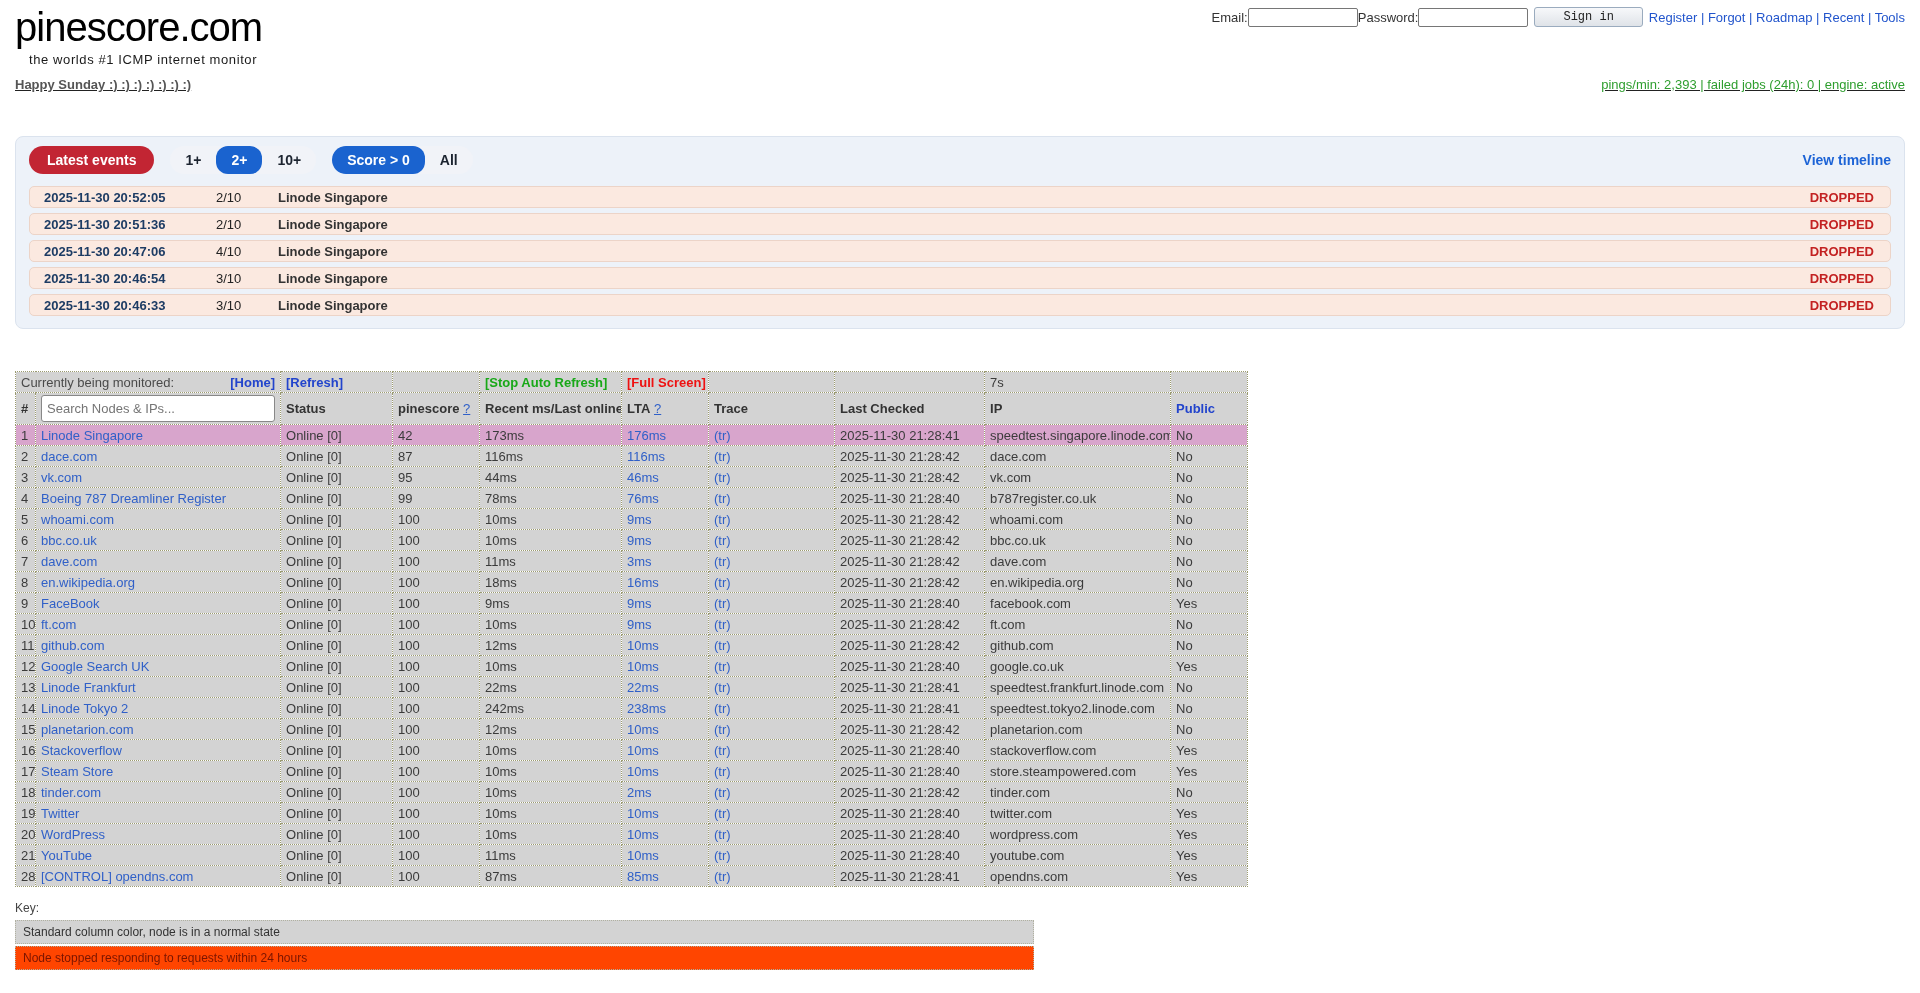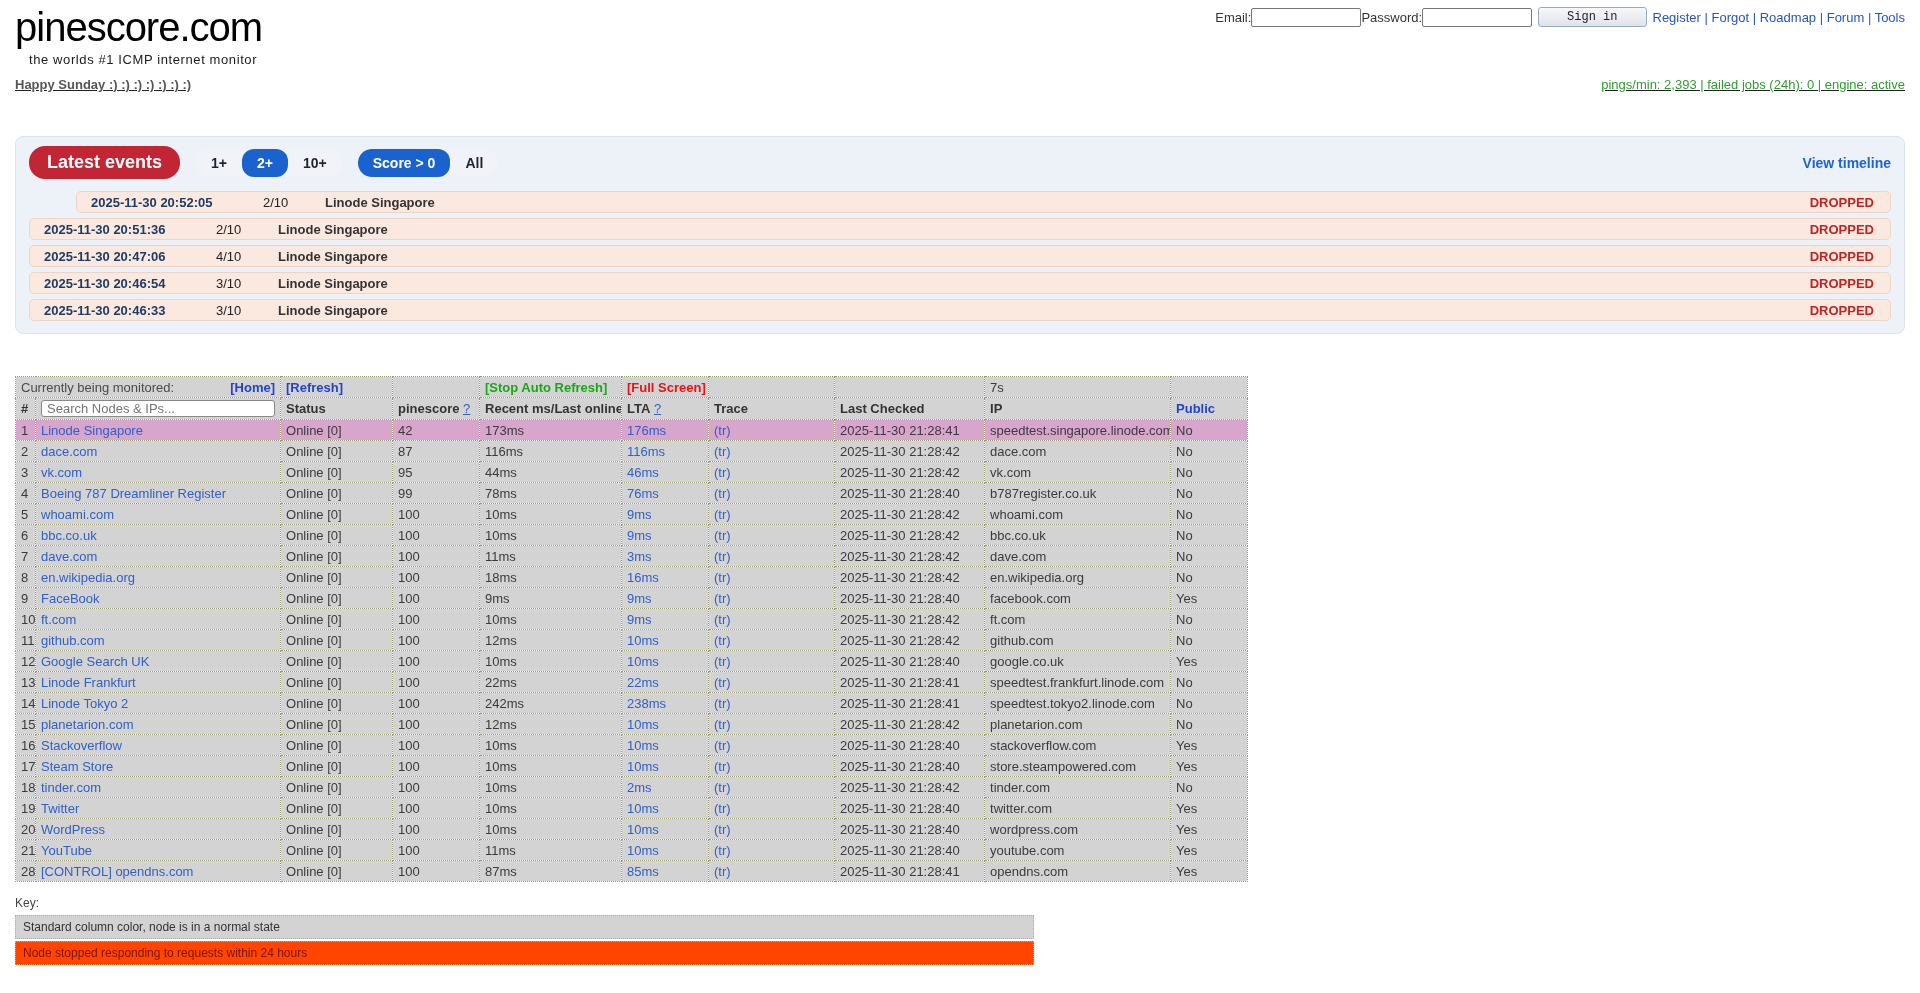--- a/index.html
+++ b/index.html
@@ -21,49 +21,49 @@
 
   
   .status-row { display:flex; justify-content:space-between; padding:0 15px; margin-top:10px; font-size:13px;text-decoration:underline; }
   .greeting { color:#555; font-weight:bold; }
   .engine-stats { color:#2e9e2e; }
 
   
   .events-panel { margin:44px 15px 0 15px; background:#edf2f9; border:1px solid #dbe3ee;
     border-radius:8px; padding:9px 13px 12px 13px; }
   .events-toolbar { display:flex; align-items:center; gap:16px; }
-  .btn-latest { background:#c22533; color:#fff; font-weight:bold; font-size:18px;
+  .btn-latest { background:#c22533; color:#fff; font-weight:bold; font-size:14px;
     padding:6px 18px; border-radius:16px; border:none; cursor:pointer; }
   .seg-group { display:flex; background:#f1f3f8; border-radius:15px; overflow:hidden; }
   .seg { padding:6px 15px; font-size:14px; font-weight:bold; color:#1c2430; cursor:pointer; }
   .seg.on { background:#1a63cf; color:#fff; border-radius:12px; }
   .view-timeline { margin-left:auto; color:#1c63d6; font-weight:bold; font-size:14px; text-decoration:none; }
   .event-row { display:flex; align-items:center; height:22px; margin-top:5px; font-size:13px;
     background:#fbe9e0; border:1px solid #ecd4c8; border-radius:5px; padding:0 16px 0 14px; cursor:pointer; }
-  .event-row:first-of-type { margin-top:12px;margin-left:47px; }
+  .event-row:first-of-type { margin-top:12px; }
   .ev-time { width:172px; font-weight:bold; color:#1d3c64; }
   .ev-score { width:62px; color:#222; }
   .ev-node { flex:1; font-weight:bold; color:#333; }
   .ev-status { font-weight:bold; color:#c32222; }
 
   
   table.monitor { margin:42px 0 0 15px; border-collapse:collapse; table-layout:fixed;
     width:1232px; font-size:13px; }
   .monitor td, .monitor th { border:1px dotted #9a9a70; background:#d3d3d3; padding:2px 5px;
     height:21px; text-align:left; white-space:nowrap; overflow:hidden; font-weight:normal; color:#3b3b3b; }
   .monitor .hd { font-weight:bold; color:#333; }
   .hdr-flex { display:flex; justify-content:space-between; align-items:flex-end; }
   .lnk { color:#3060c8; text-decoration:none; cursor:pointer; }
   .blnk { color:#2244cc; font-weight:bold; text-decoration:none; cursor:pointer; }
   .glnk { color:#18a818; font-weight:bold; text-decoration:none; cursor:pointer; }
   .rlnk { color:#ee1111; font-weight:bold; text-decoration:none; cursor:pointer; }
   .q { color:#3060c8; text-decoration:underline; font-weight:normal; cursor:pointer; }
   .countdown { color:#18a818; font-weight:bold; }
   .ovr { overflow:visible; }
-  .search-input { width:100%; height:17px; border:1px solid #888; border-radius:3px;
+  .search-input { width:100%; height:27px; border:1px solid #888; border-radius:3px;
     font-size:13px; padding:1px 5px; background:#fff; }
   .c-dim { color:#4a4a4a; }
   .c-num { color:#444; padding:2px 2px; }
   .g  { color:#18a018; font-weight:bold; }
   .gr { color:#2aa22a; }
   .rd { color:#ee2222; }
   tr.hl td { background:#d8a5cc; }
 
   
   .key-label { margin:14px 0 5px 15px; font-size:12px; color:#444; }
@@ -79,21 +79,21 @@
   <div>
     <div class="logo">pinescore.com</div>
     <div class="tagline">the worlds #1 ICMP internet monitor</div>
   </div>
   <div class="login-bar">
     <span>Email:</span>
     <input type="text" style="">
     <span>Password:</span>
     <input type="password" style="">
     <button class="signin">Sign in</button>
-    <span class="nav"><a href="#">Register</a><a href="#">Forgot</a><a href="#">Roadmap</a><a href="#">Forum</a><a href="#">Tools</a></span>
+    <span class="nav"><a href="#">Register</a><a href="#">Forgot</a><a href="#">Roadmap</a><a href="#">Recent</a><a href="#">Tools</a></span>
   </div>
 </div>
 
 <div class="status-row">
   <span class="greeting">Happy Sunday :) :) :) :) :) :) :)</span>
   <span class="engine-stats">pings/min: 2,393 | failed jobs (24h): 0 | engine: active</span>
 </div>
 
 <div class="events-panel">
   <div class="events-toolbar">

